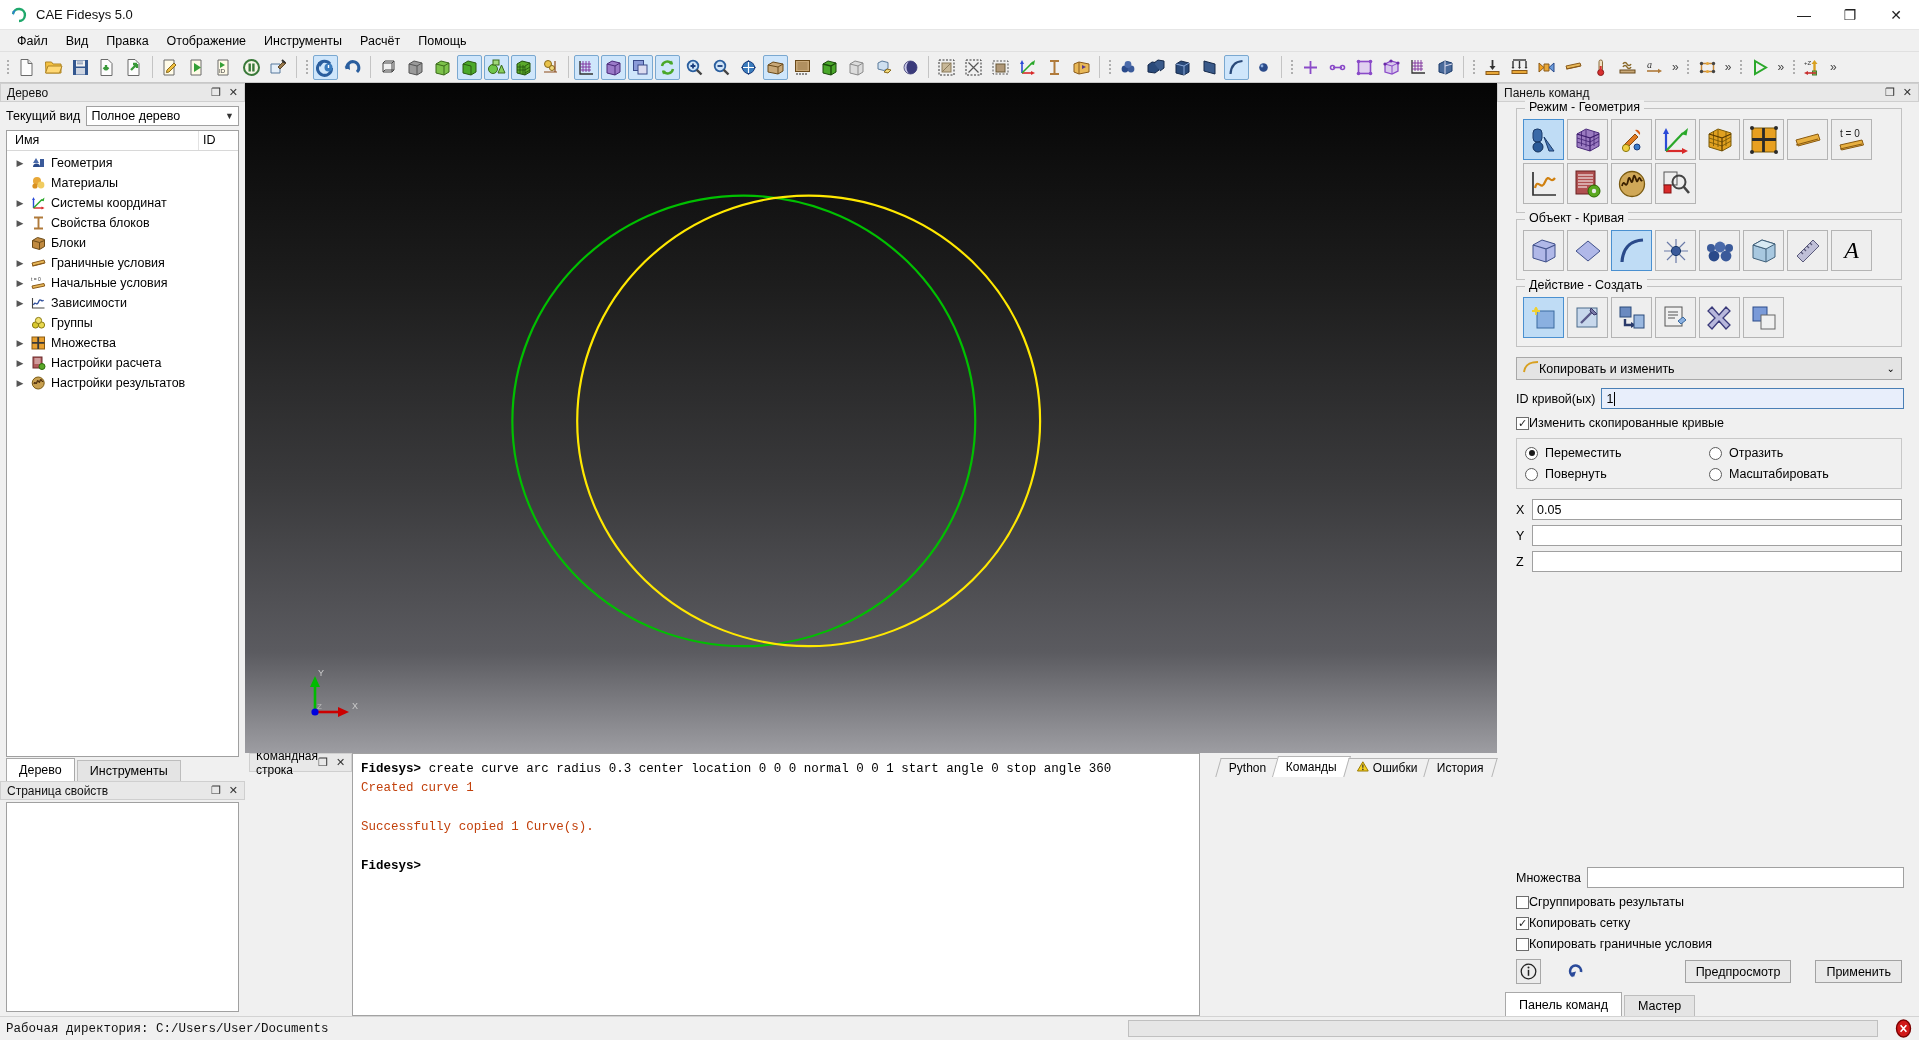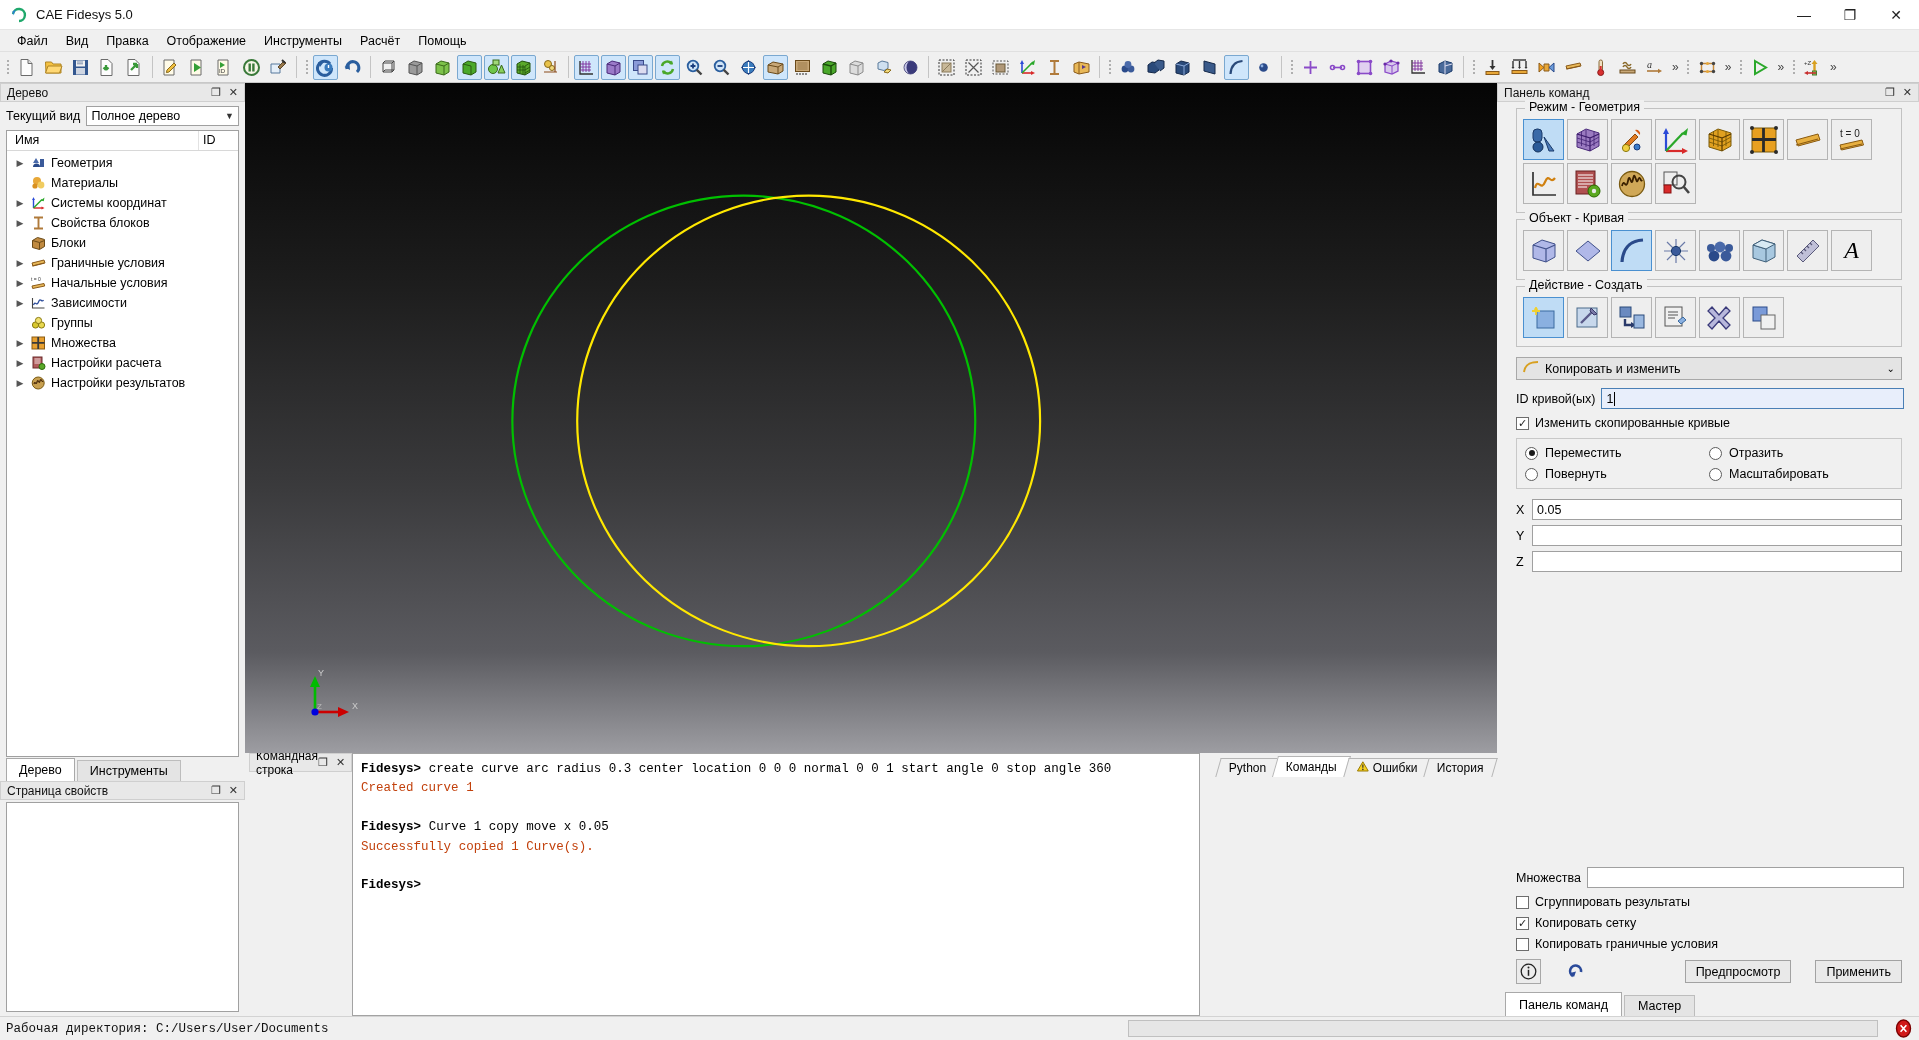--- a/index.html
+++ b/index.html
@@ -159,35 +159,35 @@
   }
   .grid6 { display: flex; flex-wrap: wrap; gap: 3px; padding-top: 4px; }
   .gbtn {
     width: 41px; height: 41px; border: 1px solid #b4b4b4; background: #eeeeee;
     display: flex; align-items: center; justify-content: center;
   }
   .gbtn.sel { background: #bfdcf5; border: 1px solid #4a90d0; }
 
   .panel-combo {
     margin: 10px 14px 0 16px; height: 23px; background: #e4e4e4;
-    border: 1px solid #a8a8a8; display: flex; align-items: center; padding: 0 6px; font-size: 12.5px; gap: 6px;
+    border: 1px solid #a8a8a8; display: flex; align-items: center; padding: 0 6px; font-size: 12.5px; gap: 0;
   }
   .panel-combo .arrow { margin-left: auto; font-size: 10px; }
 
   .frow { display: flex; align-items: center; gap: 6px; margin: 8px 12px 0 16px; }
   .frow label.fl { font-size: 12.5px; white-space: nowrap; }
   .tinput {
     flex: 1 1 auto; height: 21px; border: 1px solid #7a9dc0; background: #fff;
     font-size: 12.5px; padding: 0 4px; display: flex; align-items: center;
   }
   .tinput.focus { background: #e8eefb; border: 1px solid #4a7fb5; }
   .tinput.plain { border: 1px solid #a0a0a0; }
   .tinput .cur { width: 1px; height: 14px; background: #000; margin-left: 1px; }
 
-  .chkrow { display: flex; align-items: center; gap: 6px; margin: 7px 14px 0 16px; font-size: 12.5px; }
+  .chkrow { display: flex; align-items: center; margin: 7px 14px 0 16px; font-size: 12.5px; }
   .chk { width: 13px; height: 13px; border: 1px solid #6d6d6d; background: #fff; display: flex; align-items: center; justify-content: center; flex: 0 0 13px; }
   .chk.on::after { content: "✓"; font-size: 11px; line-height: 1; color: #222; }
 
   .radio-group { margin: 8px 14px 0 16px; border: 1px solid #c8c8c8; background: #f0f0f0; padding: 7px 8px; display: grid; grid-template-columns: 1fr 1fr; row-gap: 7px; }
   .radrow { display: flex; align-items: center; gap: 7px; font-size: 12.5px; }
   .rad { width: 13px; height: 13px; border: 1px solid #5c5c5c; border-radius: 50%; background: #fff; display: flex; align-items: center; justify-content: center; flex: 0 0 13px; }
   .rad.on::after { content: ""; width: 6px; height: 6px; border-radius: 50%; background: #1a1a1a; }
 
   .xyz { margin: 10px 14px 0 16px; display: flex; flex-direction: column; gap: 5px; }
   .xyzrow { display: flex; align-items: center; gap: 7px; }
@@ -944,23 +944,20 @@
             <span>❐</span>
             <span>✕</span>
           </span>
         </div>
         <div class="console">
           <div>
             <span class="c-prompt">Fidesys&gt;</span><span> create curve arc radius 0.3 center location 0 0 0 normal 0 0 1 start angle 0 stop angle 360</span>
           </div>
           <div class="c-out">Created curve 1</div>
           <div>&nbsp;</div>
-          <div>
-            <span class="c-prompt">Fidesys&gt;</span><span> Curve 1 copy move x 0.05</span>
-          </div>
           <div class="c-out">Successfully copied 1 Curve(s).</div>
           <div>&nbsp;</div>
           <div>
             <span class="c-prompt">Fidesys&gt;</span>
           </div>
           <div class="caret-i"></div>
         </div>
         <div class="console-tabs">
           <div class="ctab">
               <span>Python</span>

